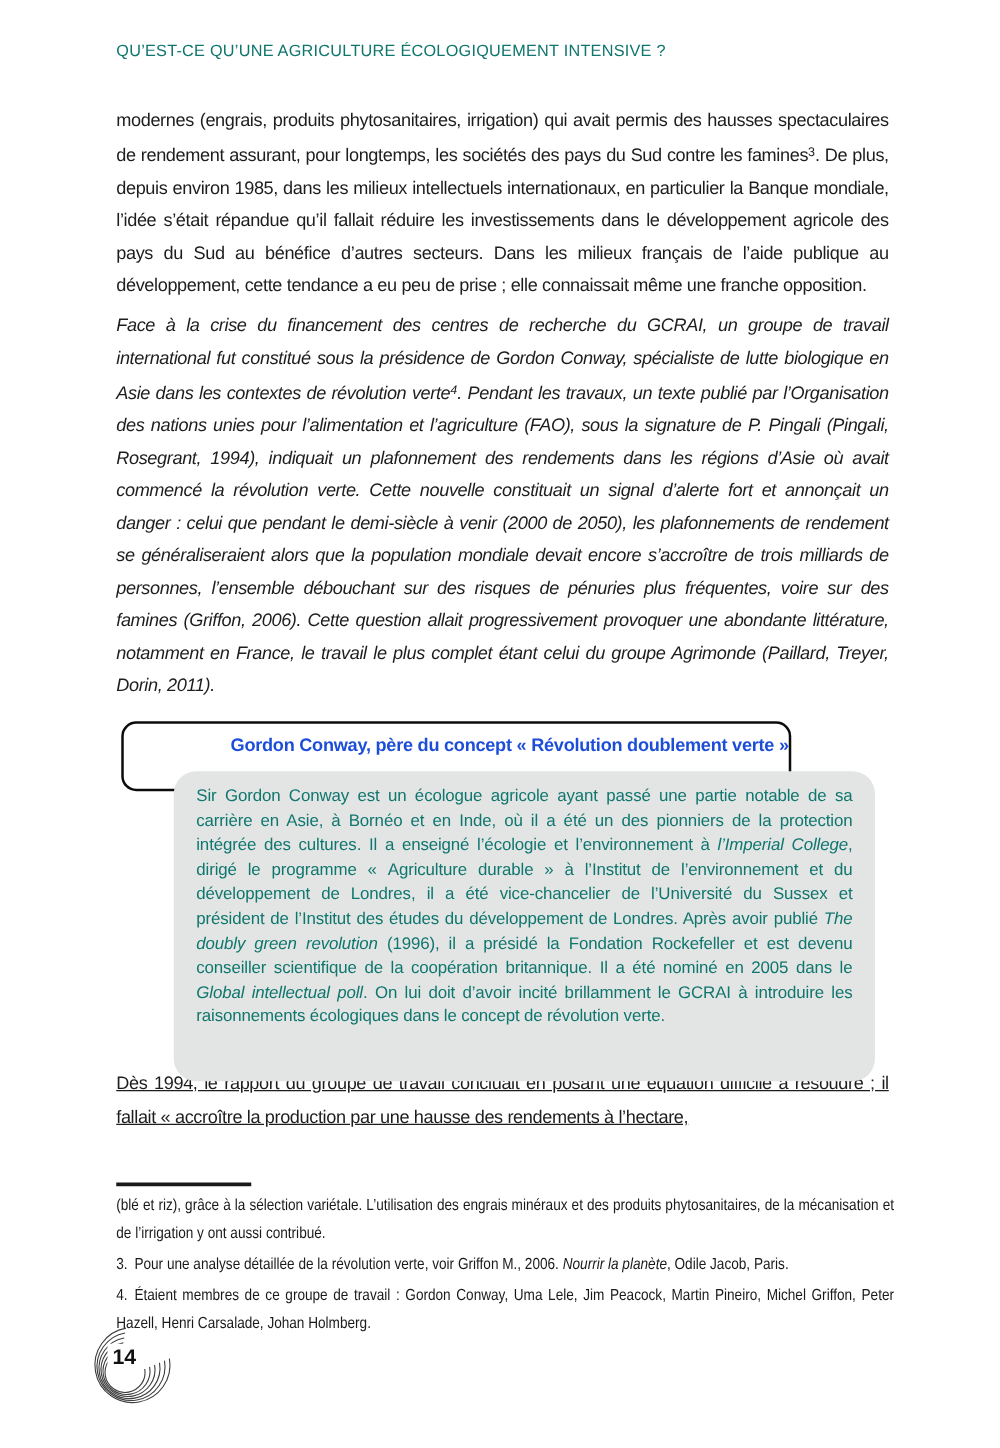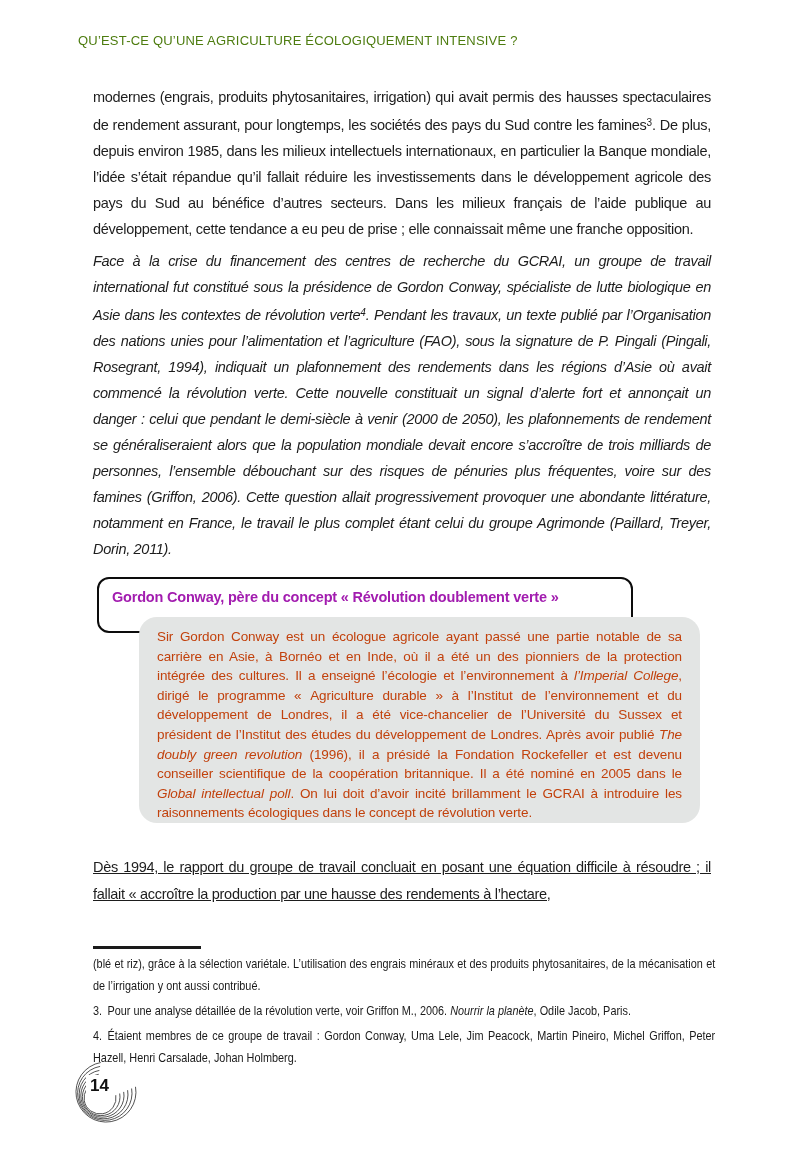--- a/index.html
+++ b/index.html
@@ -8,24 +8,24 @@
     width: 800px;
     height: 1158px;
     background: #ffffff;
     font-family: "Liberation Sans", sans-serif;
     color: #1d1d1d;
     overflow: hidden;
   }
 
   .running-header {
     position: absolute;
-    left: 78px;
+    left: 93px;
     top: 33px;
     font-size: 13px;
-    color: #4d7c0f;
+    color: #0f766e;
     letter-spacing: 0.2px;
     white-space: nowrap;
   }
 
   .content {
     position: absolute;
     left: 93px;
     top: 84px;
     width: 618px;
     text-align: justify;
@@ -50,39 +50,40 @@
     border-radius: 12px;
     background: #ffffff;
     z-index: 1;
   }
   .title-box .title {
     padding: 10px 0 0 13px;
     font-weight: bold;
     font-size: 14.5px;
     letter-spacing: -0.2px;
     white-space: nowrap;
-    color: #a21caf;
+    color: #1d4ed8;
+    text-align: right;
   }
 
   .gray-box {
     position: absolute;
     left: 139px;
     top: 617px;
     width: 561px;
-    height: 206px;
+    height: 248px;
     box-sizing: border-box;
     background: #e3e5e4;
     border-radius: 18px;
     z-index: 2;
     padding: 10px 18px;
     text-align: justify;
     font-size: 13.5px;
     line-height: 19.6px;
     letter-spacing: -0.1px;
-    color: #c2410c;
+    color: #0f766e;
   }
 
   .para3 {
     position: absolute;
     left: 93px;
     top: 854px;
     width: 618px;
     text-align: justify;
     font-size: 14.5px;
     line-height: 27px;

